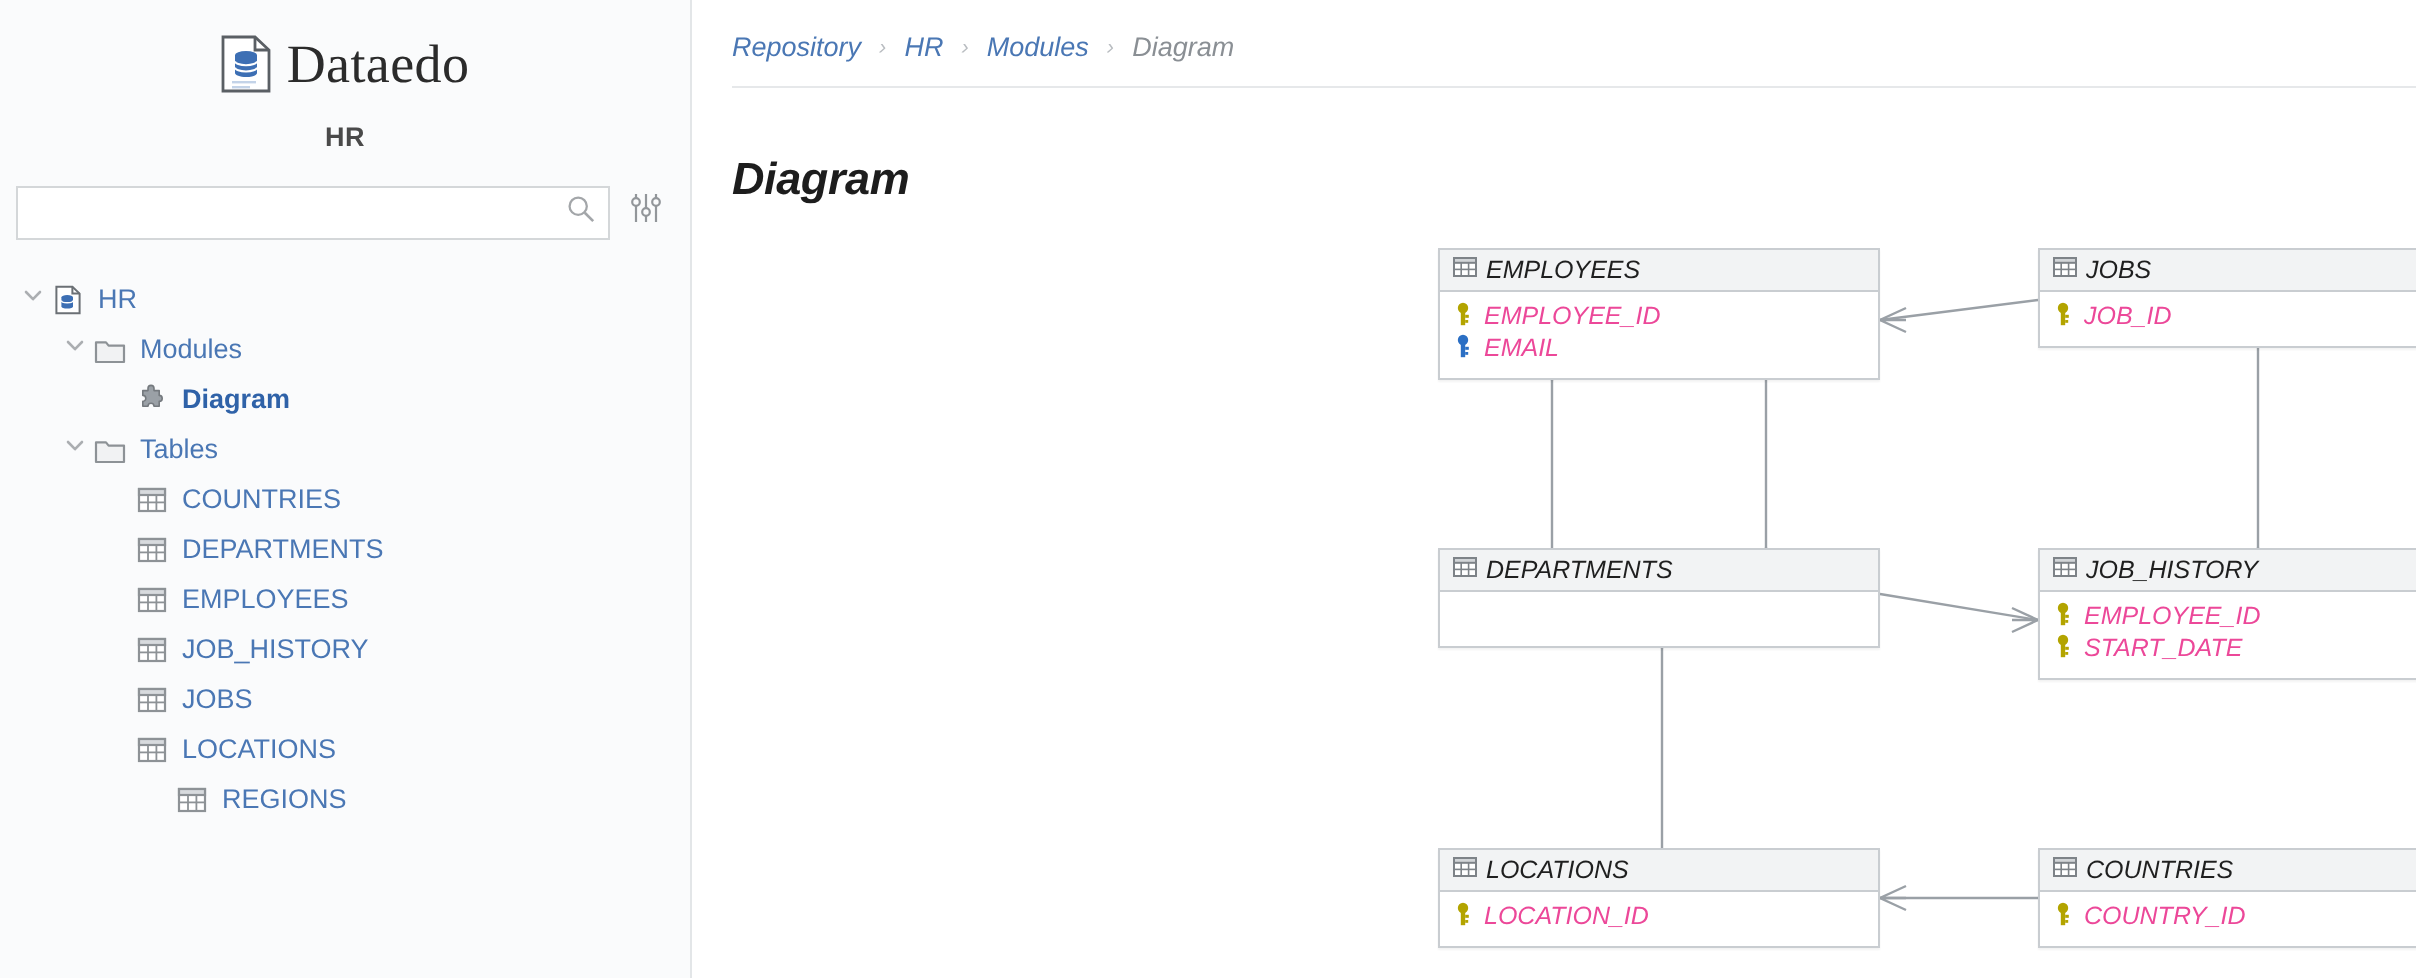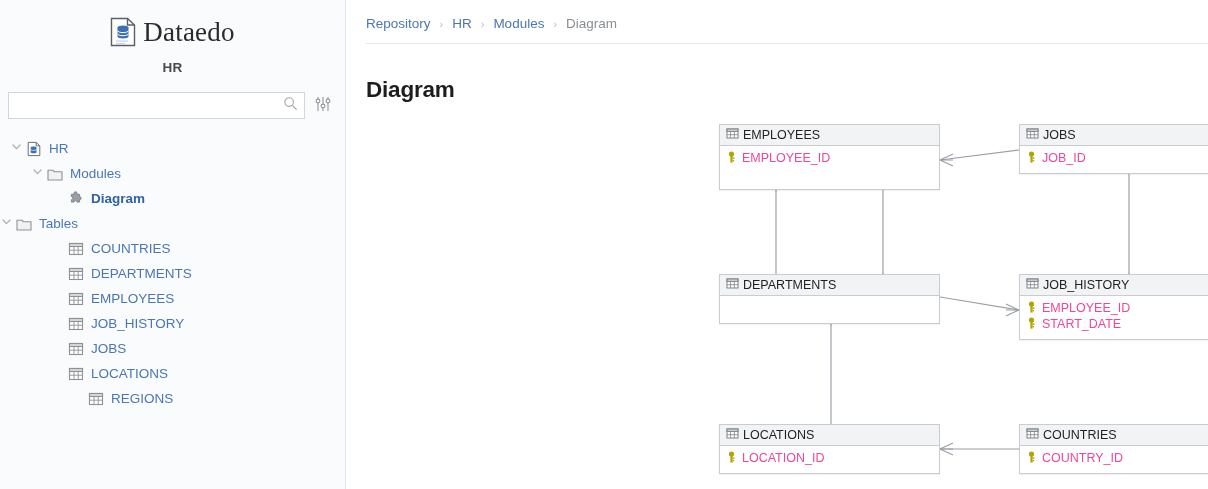--- a/index.html
+++ b/index.html
@@ -83,20 +83,21 @@
   .node-icon { width: 16px; height: 16px; flex: 0 0 16px; margin-right: 7px; display:block; }
   .node-label { color: #4a77b4; }
   .node-label.strong { font-weight: bold; color: #2f62a8; }
 
   
   .main {
     flex: 1 1 auto; height: 489px;
     position: relative;
     background: #ffffff;
     overflow: hidden;
+    font-style: italic;
   }
   .breadcrumb {
     position: absolute; left: 20px; top: 16px;
     font-size: 13.5px;
     display: flex; align-items: center; gap: 0px;
     white-space: nowrap;
   }
   .bc-item { color: #4a77b4; cursor: pointer; }
   .bc-item.current { color: #8a8f94; cursor: default; }
   .bc-sep { color: #b9bdc1; margin: 0 9px; font-size: 11px; }
@@ -218,21 +219,21 @@
         </div>
         <div class="tree-node" style="padding-left: 52px;">
           <span class=""><svg class="caret hidden" viewBox="0 0 13 13"></svg></span>
           <span>
             <svg class="node-icon" viewBox="0 0 16 16">
               <path d="M6 2.2a1.5 1.5 0 1 1 3 0v1.1h2.6v2.4a1.5 1.5 0 1 1 0 3v2.4H9a1.5 1.5 0 1 0-3 0H3.4V8.7a1.5 1.5 0 1 0 0-3V3.3H6z" fill="#9aa0a6" stroke="#74797e" stroke-width=".8" stroke-linejoin="round"></path>
             </svg>
           </span>
           <span class="node-label strong">Diagram</span>
         </div>
-        <div class="tree-node" style="">
+        <div class="tree-node" style="padding-left: 31px;">
           <span><svg class="caret" viewBox="0 0 13 13">
               <path d="M3 5 L6.5 8.6 L10 5" fill="none" stroke="#6b7075" stroke-width="1.3" stroke-linecap="round" stroke-linejoin="round"></path>
             </svg></span>
           <span>
             <svg class="node-icon" viewBox="0 0 16 16">
               <path d="M1 4.2 h5 l1.3 1.6 h7.7 v8.2 h-14 z" fill="#f1f2f3" stroke="#8d9296" stroke-width="1.1" stroke-linejoin="round"></path>
             </svg>
           </span>
           <span class="node-label">Tables</span>
         </div>
@@ -378,20 +379,29 @@
           <div class="ent-body">
             <div class="col-row">
               <span><svg class="key-icon" viewBox="0 0 11 12">
                   <circle cx="5.5" cy="3" r="2.6" fill="#b3a400"></circle>
                   <rect x="4.4" y="4.6" width="2.2" height="7" fill="#b3a400"></rect>
                   <rect x="6.6" y="6.4" width="1.8" height="1.5" fill="#b3a400"></rect>
                   <rect x="6.6" y="9" width="1.5" height="1.4" fill="#b3a400"></rect>
                 </svg></span>
               <span>EMPLOYEE_ID</span>
             </div>
+            <div class="col-row">
+              <span><svg class="key-icon" viewBox="0 0 11 12">
+                  <circle cx="5.5" cy="3" r="2.6" fill="#2b6fc4"></circle>
+                  <rect x="4.4" y="4.6" width="2.2" height="7" fill="#2b6fc4"></rect>
+                  <rect x="6.6" y="6.4" width="1.8" height="1.5" fill="#2b6fc4"></rect>
+                  <rect x="6.6" y="9" width="1.5" height="1.4" fill="#2b6fc4"></rect>
+                </svg></span>
+              <span>EMAIL</span>
+            </div>
           </div>
         </div>
         <div class="entity" style="left: 673px; top: 124px; width: 221px; height: 50px;">
           <div class="ent-head">
             <span><svg class="tbl-icon" viewBox="0 0 13 13">
                 <rect x="1" y="2" width="11" height="9" fill="#ffffff" stroke="#7e8388" stroke-width="1"></rect>
                 <rect x="1" y="2" width="11" height="2.4" fill="#d2d5d8" stroke="#7e8388" stroke-width="1"></rect>
                 <line x1="4.6" y1="4.4" x2="4.6" y2="11" stroke="#7e8388" stroke-width=".8"></line>
                 <line x1="8.3" y1="4.4" x2="8.3" y2="11" stroke="#7e8388" stroke-width=".8"></line>
                 <line x1="1" y1="7.7" x2="12" y2="7.7" stroke="#7e8388" stroke-width=".8"></line>

